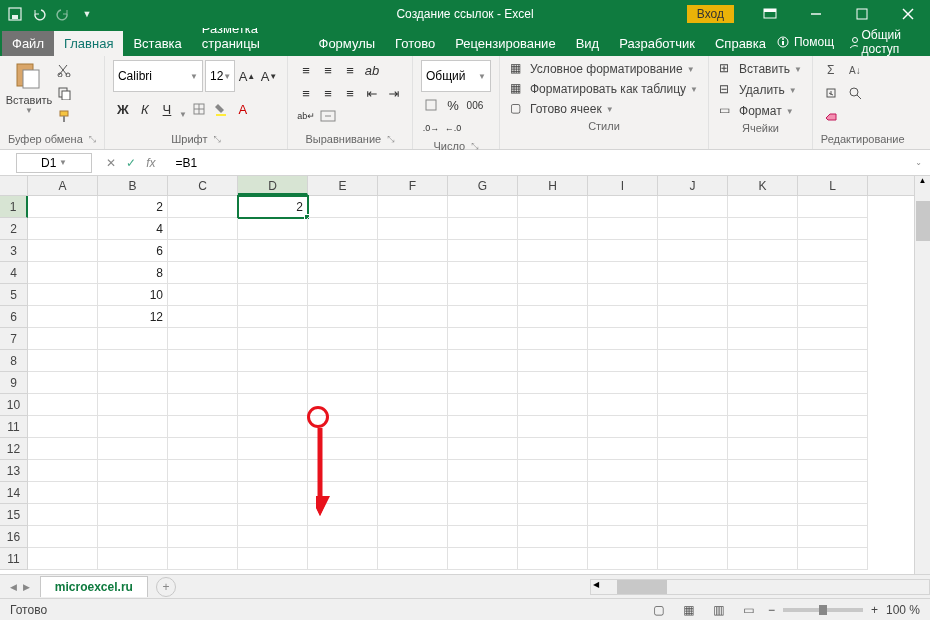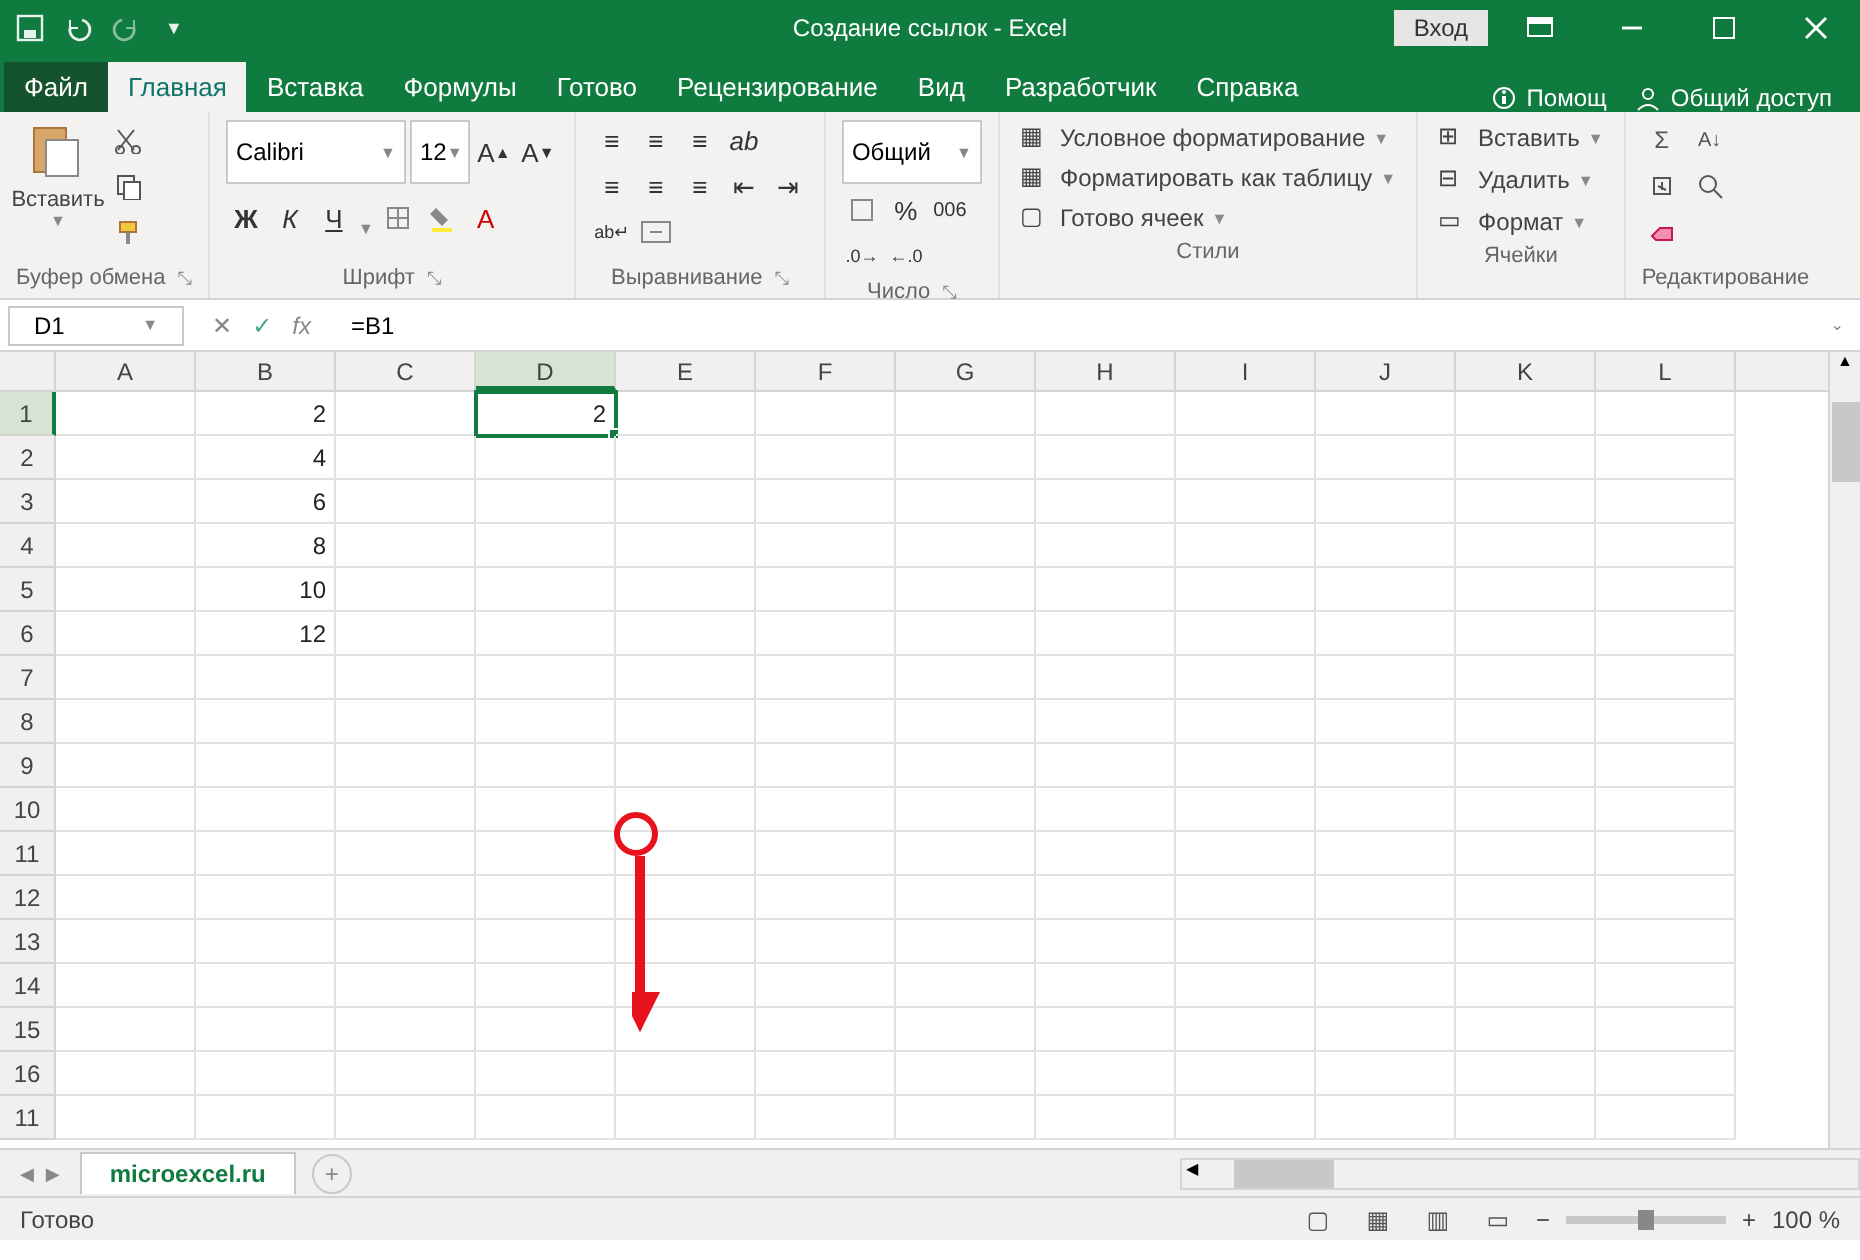--- a/index.html
+++ b/index.html
@@ -2,25 +2,25 @@
 <html><head>
 <meta charset="utf-8">
 <style>
 * { margin: 0; padding: 0; box-sizing: border-box; font-family: "Segoe UI", Tahoma, sans-serif; }
 body { width: 930px; height: 630px; background: #fff; overflow: hidden; font-size: 12px; }
 .titlebar { height: 28px; background: #0f7b3f; color: #fff; display: flex; align-items: center; position: relative; }
 .qat { display: flex; gap: 6px; padding: 0 6px; align-items: center; }
 .qat .ico { width: 18px; height: 18px; display: flex; align-items: center; justify-content: center; opacity: 0.9; }
 .title-center { position: absolute; left: 50%; transform: translateX(-50%); font-size: 12px; }
 .title-right { margin-left: auto; display: flex; align-items: center; gap: 2px; }
-.btn-login { background: #e5e5e5; color: #333; padding: 2px 10px; margin-right: 2px; font-size: 12px; }
+.btn-login { background: #eab308; color: #333; padding: 2px 10px; margin-right: 12px; font-size: 12px; }
 .win-btn { width: 44px; height: 28px; display: flex; align-items: center; justify-content: center; color: #fff; }
 .tabs { height: 28px; background: #0f7b3f; color: #fff; display: flex; align-items: flex-end; padding: 0 2px; }
 .tab { padding: 5px 10px; font-size: 13px; cursor: pointer; }
-.tab.file { background: #14532d; color: #fff; }
+.tab.file { background: #737373; color: #fff; }
 .tab.active { background: #f3f2f1; color: #0f766e; }
 .tab-right { margin-left: auto; display: flex; align-items: center; gap: 14px; padding-right: 12px; color: #fff; }
 .tab-right .item { display: flex; align-items: center; gap: 4px; font-size: 12px; }
 .ribbon { height: 94px; background: #f3f2f1; display: flex; border-bottom: 1px solid #d4d4d4; }
 .group { border-right: 1px solid #e1e1e1; padding: 4px 8px 2px; display: flex; flex-direction: column; position: relative; }
 .group-body { flex: 1; display: flex; gap: 4px; align-items: flex-start; }
 .group-label { font-size: 11px; color: #666; text-align: center; padding: 2px 0; display: flex; align-items: center; justify-content: center; gap: 6px; }
 .group-label .launcher { font-size: 9px; color: #888; }
 .rbtn-lg { width: 42px; display: flex; flex-direction: column; align-items: center; font-size: 11px; color: #444; }
 .rbtn-lg .ico { width: 32px; height: 32px; margin-bottom: 2px; }
@@ -34,21 +34,21 @@
 .btn-row { display: flex; gap: 2px; }
 .sq { width: 20px; height: 20px; display: flex; align-items: center; justify-content: center; font-size: 13px; color: #333; }
 .sq.bold { font-weight: bold; }
 .sq.italic { font-style: italic; }
 .sq.underline { text-decoration: underline; }
 .styles-body { display: flex; flex-direction: column; gap: 2px; align-items: flex-start; }
 .style-item { display: flex; align-items: center; gap: 4px; font-size: 12px; color: #444; padding: 1px 2px; }
 .style-item .ico { width: 16px; height: 16px; }
 .cells-body, .edit-body { display: flex; flex-direction: column; gap: 3px; align-items: flex-start; }
 .formula-bar { height: 26px; background: #fff; border-bottom: 1px solid #d4d4d4; display: flex; align-items: center; }
-.name-box { width: 88px; height: 20px; border: 1px solid #c8c8c8; margin-left: 4px; padding: 0 12px; display: flex; align-items: center; font-size: 12px; }
+.name-box { width: 76px; height: 20px; border: 1px solid #c8c8c8; margin-left: 16px; padding: 0 24px; display: flex; align-items: center; font-size: 12px; }
 .name-box .arr { margin-left: auto; font-size: 8px; color: #888; }
 .fb-btns { display: flex; gap: 10px; padding: 0 14px; color: #888; }
 .fb-btns span { cursor: pointer; }
 .fb-input { flex: 1; padding: 0 6px; font-size: 12px; }
 .grid-wrap { position: relative; height: 398px; overflow: hidden; }
 .col-headers { display: flex; height: 20px; background: #f0f0f0; border-bottom: 1px solid #d4d4d4; }
 .corner { width: 28px; border-right: 1px solid #d4d4d4; background: #f0f0f0; }
 .col-h { width: 70px; border-right: 1px solid #d4d4d4; text-align: center; font-size: 12px; color: #444; line-height: 20px; }
 .col-h.sel { background: #d7e4d3; border-bottom: 2px solid #0f7b3f; }
 .row { display: flex; height: 22px; }
@@ -124,20 +124,21 @@
           <line x1="11" y1="1" x2="1" y2="11" stroke="#fff" stroke-width="1.4"></line>
         </svg>
       </span>
   </div>
 </div>
 
 <div class="tabs">
   <div class="tab file">Файл</div>
   <div class="tab active">Главная</div>
   <div class="tab">Вставка</div>
+  <div class="tab">Разметка страницы</div>
   <div class="tab">Формулы</div>
   <div class="tab">Готово</div>
   <div class="tab">Рецензирование</div>
   <div class="tab">Вид</div>
   <div class="tab">Разработчик</div>
   <div class="tab">Справка</div>
   <div class="tab-right">
     <span class="item">
         <svg width="14" height="14">
           <circle cx="7" cy="7" r="5" fill="none" stroke="#fff"></circle>

